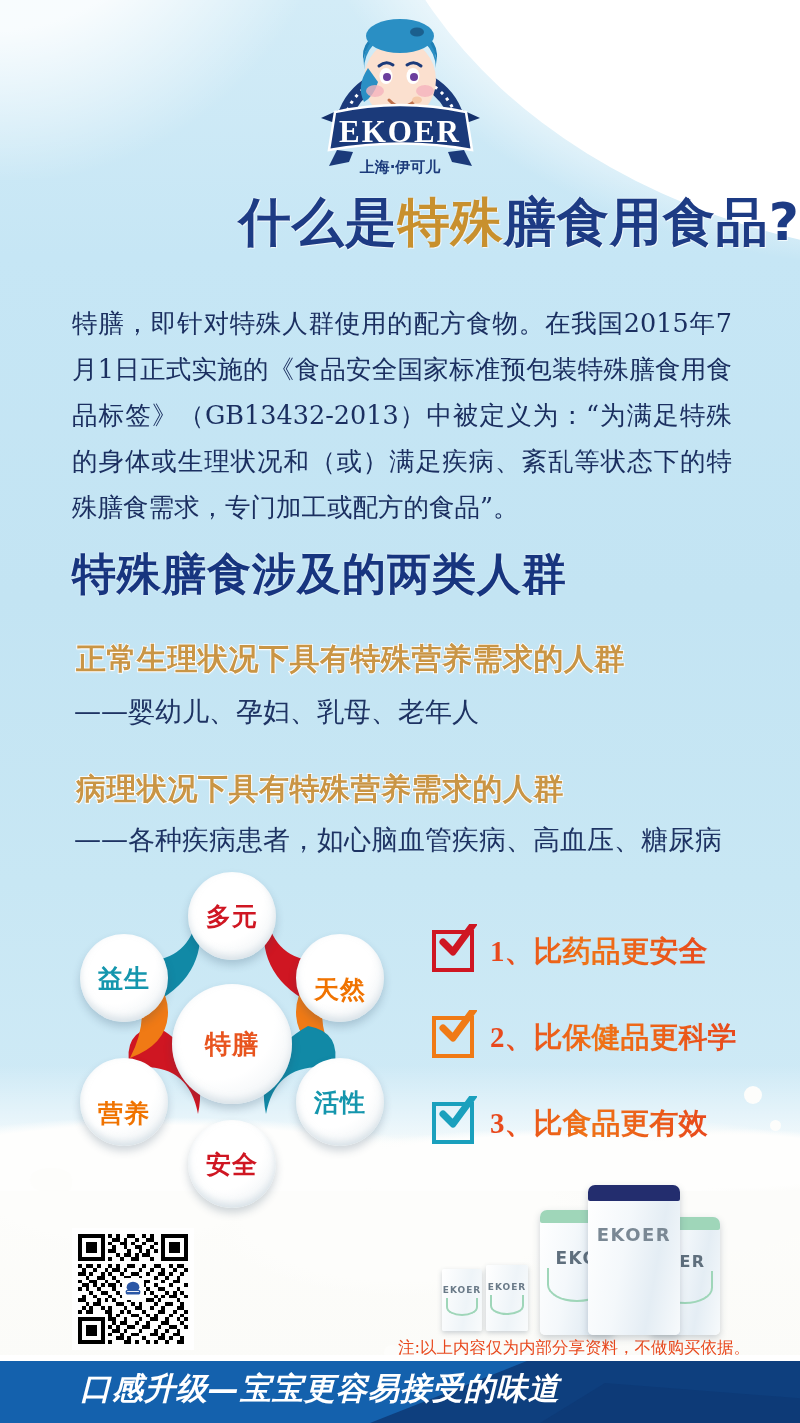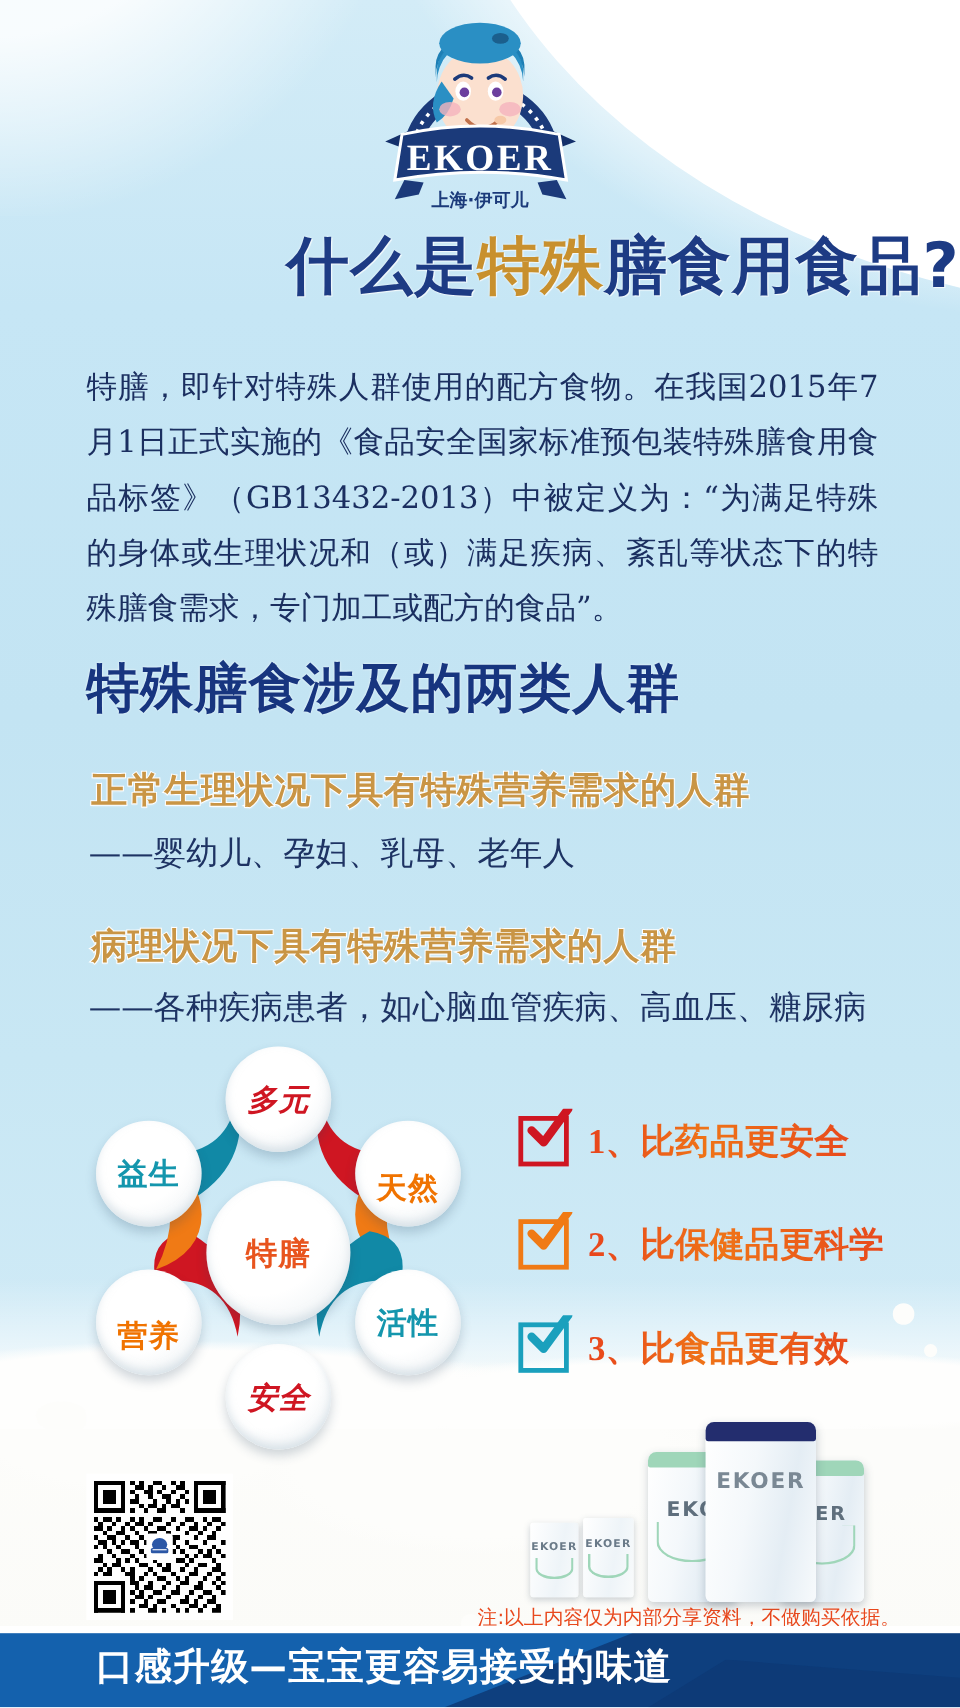--- a/index.html
+++ b/index.html
@@ -86,21 +86,21 @@
   .diagram{position:absolute;left:60px;top:872px;width:344px;height:344px;}
   .bub{
     position:absolute;border-radius:50%;
     background:radial-gradient(circle at 36% 30%,#ffffff 52%,#f3f6f8 78%,#e6ecf0 100%);
     box-shadow:0 5px 9px rgba(40,70,95,.22), inset 0 -4px 7px rgba(190,205,215,.5);
     display:flex;align-items:center;justify-content:center;
     font-weight:bold;letter-spacing:1px;
   }
   .bub.small{width:88px;height:88px;font-size:25px;}
   .bub.center{width:120px;height:120px;font-size:26px;color:#e8541e;}
-  .c-red{color:#cf1622;font-style:italic;}
+  .c-red{color:#cf1622;}
   .c-org{color:#f07300;margin-top:23px;}
   .c-tel{color:#1496ad;}
 
   
   .checks{position:absolute;left:432px;top:930px;width:340px;}
   .chk-row{display:flex;align-items:flex-end;margin-bottom:44px;font-family:Liberation Serif, serif;}
   .chk-box{width:34px;height:34px;border:4px solid #cf1622;position:relative;flex:0 0 auto;}
   .chk-box.org{border-color:#f07a15;}
   .chk-box.tel{border-color:#1aa0bd;}
   .chk-mark{
@@ -136,21 +136,21 @@
            width:22px;height:22px;background:#fff;border-radius:3px;
            display:flex;align-items:center;justify-content:center;}
 
   
   .disclaimer{
     position:absolute;left:398px;top:1337px;width:390px;
     font-size:16.5px;font-weight:normal;color:#e8481d;white-space:nowrap;
   }
 
   
-  .bottombar{position:absolute;left:0;bottom:0;width:800px;height:68px;overflow:hidden;}
+  .bottombar{position:absolute;left:0;bottom:0;width:800px;height:68px;overflow:hidden;font-style:italic;}
   .bb-base{position:absolute;inset:0;background:#1461ad;}
   .bb-dark{position:absolute;right:0;bottom:0;width:430px;height:68px;
            background:#0e3f7e;clip-path:polygon(40% 0,100% 0,100% 100%,0 100%);}
   .bb-gold{position:absolute;right:0;top:0;width:190px;height:68px;
            background:#e8a61c;clip-path:polygon(58% 0,100% 0,100% 74%,18% 100%);}
   .bb-dark2{position:absolute;right:0;bottom:0;width:260px;height:40px;
             background:#0d3a77;clip-path:polygon(25% 0,100% 38%,100% 100%,0 100%);}
   .bb-text{position:absolute;left:0;top:0;width:800px;height:68px;
            display:flex;align-items:center;padding-left:80px;box-sizing:border-box;
            font-size:31px;font-weight:bold;color:#ffffff;letter-spacing:1px;}

